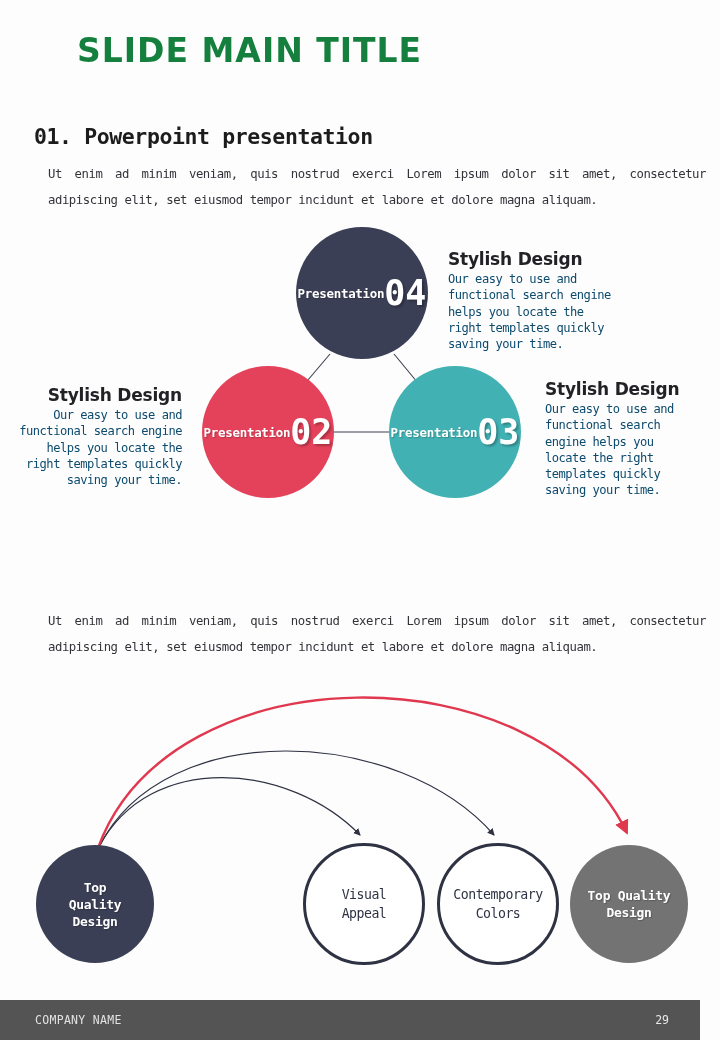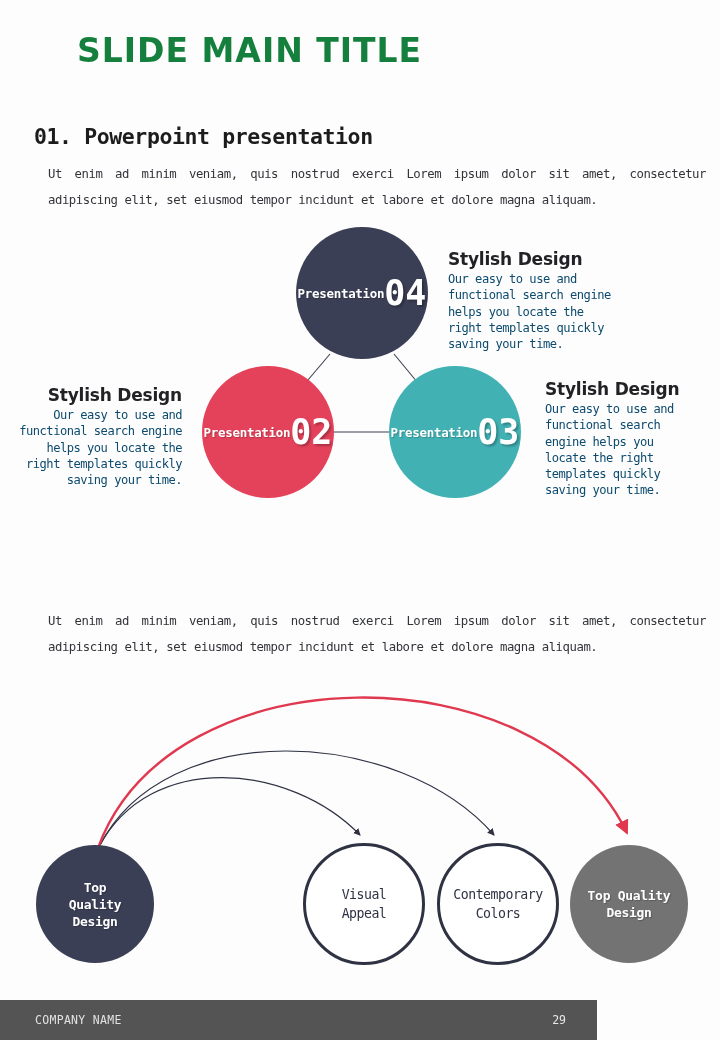--- a/index.html
+++ b/index.html
@@ -168,21 +168,21 @@
   #n2a { left: 36px;  top: 845px; width: 118px; height: 118px; }
   #n2b { left: 303px; top: 843px; width: 122px; height: 122px; border: 3px solid #2f3243; background: #ffffff; }
   #n2c { left: 437px; top: 843px; width: 122px; height: 122px; border: 3px solid #2f3243; background: #ffffff; }
   #n2d { left: 570px; top: 845px; width: 118px; height: 118px; }
 
   
   #footer {
     position: absolute;
     left: 0;
     bottom: 0;
-    width: 597px;
+    width: 700px;
     height: 40px;
     background: #545454;
   }
   #footer-company {
     position: absolute;
     left: 35px;
     top: 13px;
     font-family: "DejaVu Sans Mono", monospace;
     font-size: 11.5px;
     letter-spacing: 0.3px;

